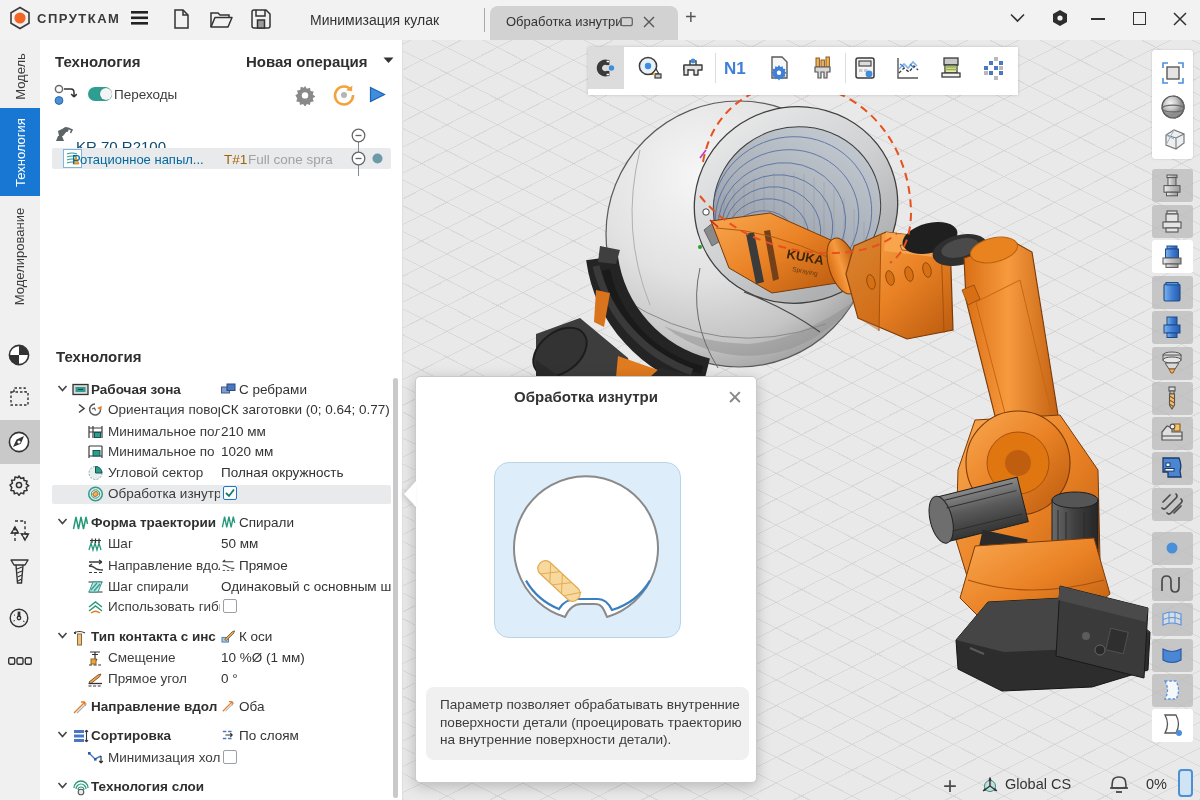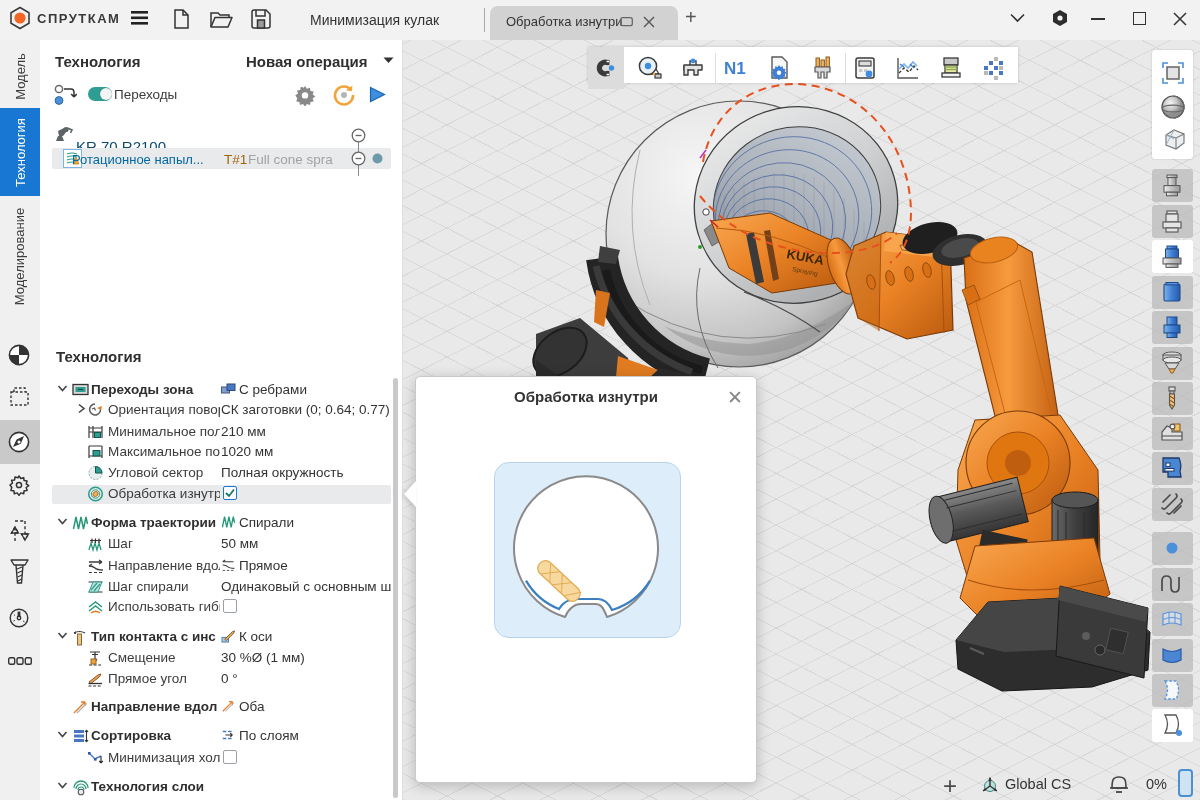--- a/index.html
+++ b/index.html
@@ -34,21 +34,21 @@
 .cbx{position:absolute;left:183px;top:2px;width:14px;height:14px;border:1px solid #9aa0a5;background:#fff;border-radius:2px}
 .cbx.on{border-color:#1877d2}
 .hl{position:absolute;left:12px;width:339px;height:19px;background:#e9eaeb;border-radius:2px}
 #scrollbar{position:absolute;left:353px;top:338px;width:5px;height:420px;background:#c9c9c9;border-radius:3px}
 
 #viewport{position:absolute;left:403px;top:40px;width:797px;height:760px;background:
  repeating-linear-gradient(333deg,rgba(204,204,204,.55) 0 1px,transparent 1px 23px),
  repeating-linear-gradient(27deg,rgba(204,204,204,.55) 0 1px,transparent 1px 23px),
  #e9e9e9}
 
-#vtoolbar{position:absolute;left:588px;top:47px;width:430px;height:36px;background:#fff;box-shadow:0 0 3px rgba(0,0,0,.18)}
+#vtoolbar{position:absolute;left:588px;top:47px;width:430px;height:48px;background:#fff;box-shadow:0 0 3px rgba(0,0,0,.18)}
 #vtoolbar .tb1{position:absolute;left:0;top:0;width:36px;height:42px;background:#dcdcdc}
 .tbico{position:absolute;top:8px;width:26px;height:26px}
 .tbsep{position:absolute;top:6px;width:1px;height:30px;background:#ddd}
 
 #rrail-top{position:absolute;left:1152px;top:50px;width:41px;height:109px;background:#fff;border-radius:3px;box-shadow:0 0 2px rgba(0,0,0,.2)}
 .rbtn{position:absolute;left:1152px;width:41px;height:33px;background:rgba(186,186,186,.75);border-radius:3px}
 .rbtn.w{background:#fff}
 .ricon{position:absolute;width:26px;height:26px;left:7px;top:3px}
 
 #popup{position:absolute;left:415px;top:376px;width:342px;height:407px;background:#fff;border:1px solid #c9c9c9;border-radius:5px;box-shadow:0 3px 14px rgba(0,0,0,.22)}
@@ -227,21 +227,21 @@
 
     <div class="trow" style="top:340px">
       <svg class="chev" style="left:17px" width="11" height="11" viewBox="0 0 11 11">
             <path d="M1.5 3 L5.5 7.5 L9.5 3" fill="none" stroke="#444" stroke-width="1.6"></path>
           </svg>
       <svg class="ti" style="left:32px" width="17" height="15" viewBox="0 0 17 15">
             <rect x="1" y="2.5" width="15" height="10" fill="#d9d9d9" stroke="#333" stroke-width="1.3"></rect>
             <rect x="3.5" y="5" width="10" height="5" fill="#2e9d8f"></rect>
             <path d="M6 7.5 H11" stroke="#0d4f46" stroke-width="1"></path>
           </svg>
-      <span class="lbl b" style="left:51px">Переходы зона</span>
+      <span class="lbl b" style="left:51px">Рабочая зона</span>
       <span class="val gray"><svg style="vertical-align:-2px;margin-right:3px" width="15" height="13" viewBox="0 0 15 13">
               <rect x="0.5" y="4" width="8" height="6" fill="#7f9fd4" stroke="#44597e" stroke-width="1"></rect>
               <rect x="6" y="1" width="8" height="6.5" fill="#4a77c4" stroke="#2c4a78" stroke-width="1"></rect>
             </svg>С ребрами</span>
     </div>
 
     <div class="trow" style="top:360px">
       <svg class="chev" style="left:37px" width="9" height="11" viewBox="0 0 9 11">
             <path d="M2 1.5 L7 5.5 L2 9.5" fill="none" stroke="#444" stroke-width="1.6"></path>
           </svg>
@@ -261,21 +261,21 @@
           </svg>
       <span class="lbl" style="left:68px">Минимальное пол</span>
       <span class="val">210 мм</span>
     </div>
 
     <div class="trow" style="top:402px">
       <svg class="ti" style="left:47px" width="17" height="16" viewBox="0 0 17 16">
             <path d="M2 2 H15 M2 2 V14 M15 2 V14 M2 12 H15" stroke="#3b3b3b" stroke-width="1.2"></path>
             <rect x="6" y="6.5" width="7" height="5.5" fill="#2e9d8f" stroke="#11574d" stroke-width="1"></rect>
           </svg>
-      <span class="lbl" style="left:68px">Максимальное по</span>
+      <span class="lbl" style="left:68px">Минимальное по</span>
       <span class="val">1020 мм</span>
     </div>
 
     <div class="trow" style="top:422.5px">
       <svg class="ti" style="left:47px" width="17" height="16" viewBox="0 0 17 16">
             <circle cx="8.5" cy="8" r="6.5" fill="#e8efee" stroke="#8aa8a3" stroke-width="1" stroke-dasharray="2 1.4"></circle>
             <path d="M8.5 8 V1.5 A6.5 6.5 0 0 1 15 8 Z" fill="#2e9d8f" stroke="#11574d" stroke-width="1"></path>
           </svg>
       <span class="lbl" style="left:68px">Угловой сектор</span>
       <span class="val gray">Полная окружность</span>
@@ -367,21 +367,21 @@
             </svg>К оси</span>
     </div>
 
     <div class="trow" style="top:607.5px">
       <svg class="ti" style="left:47px" width="16" height="16" viewBox="0 0 16 16">
             <path d="M3 2 H13 M8 2 V12 M5 4.5 H11 M8 12 l-2-3 M8 12 l2-3" stroke="#333" stroke-width="1.2"></path>
             <rect x="4" y="9" width="5" height="5" fill="#f0a23c" stroke="#9a6a1e" stroke-width="1"></rect>
             <path d="M2 15 H14" stroke="#333" stroke-width="1" stroke-dasharray="3 1.6"></path>
           </svg>
       <span class="lbl" style="left:68px">Смещение</span>
-      <span class="val gray">30 %Ø (1 мм)</span>
+      <span class="val gray">10 %Ø (1 мм)</span>
     </div>
 
     <div class="trow" style="top:628.5px">
       <svg class="ti" style="left:47px" width="17" height="16" viewBox="0 0 17 16">
             <path d="M2 11 L11 4 l3-1 -1.5 2.8 -9 7 Z" fill="#f0a25c" stroke="#8a5a22" stroke-width="1"></path>
             <path d="M1.5 12.5 H15" stroke="#333" stroke-width="1.3"></path>
             <path d="M1.5 15 H15" stroke="#333" stroke-width="1" stroke-dasharray="3 1.6"></path>
           </svg>
       <span class="lbl" style="left:68px">Прямое угол</span>
       <span class="val gray">0 °</span>
@@ -827,20 +827,21 @@
   <div id="pillus">
     <svg width="187" height="176" viewBox="0 0 187 176" style="position:absolute;left:0;top:0">
       <path d="M 112,154 A 72 72 0 1 0 70,154 C 74.5,144 80,141 86,141 L 100,141 C 106,141 108,144 112,154 Z" fill="#fff" stroke="#8a8a8a" stroke-width="2" stroke-linejoin="round"></path>
       <path d="M 31,117.6 A 67 67 0 0 0 64,146 C 68,139 74,136 82,136 L 103,136 C 110,136 114,141 117,147 A 67 67 0 0 0 155,117.6" fill="none" stroke="#3a7fc2" stroke-width="2.2"></path>
       <g transform="rotate(-47 64 118)">
         <rect x="56.5" y="92" width="15" height="52" rx="7" fill="#f7d9a0" stroke="#e2aa4e" stroke-width="1.2"></rect>
         <path d="M57 100 l14 12 M71 100 l-14 12 M57 116 l14 12 M71 116 l-14 12 M57 132 l14 10" stroke="#e2aa4e" stroke-width="0.9"></path>
       </g>
     </svg>
   </div>
+  <div id="ptext">Параметр позволяет обрабатывать внутренние<br>поверхности детали (проецировать траекторию<br>на внутренние поверхности детали).</div>
 </div>
 
 <div class="bitem" style="left:943px;top:772px;font-size:24px;font-weight:300;color:#4a4a4a">+</div>
 <svg class="bitem" style="left:980px;top:775px" width="20" height="20" viewBox="0 0 20 20">
   <circle cx="10" cy="11" r="5.5" fill="#bfe0dc" stroke="#3d8b80" stroke-width="1"></circle>
   <path d="M10 11 V2.5 M10 11 L3 16 M10 11 L17 16" stroke="#333" stroke-width="1.4"></path>
   <path d="M10 2.5 l-1.8 3 h3.6 Z" fill="#333"></path>
       <path d="M3 16 l3.4-.4 -1.8-2.6 Z" fill="#333"></path>
       <path d="M17 16 l-3.4-.4 1.8-2.6 Z" fill="#333"></path>
 </svg>

